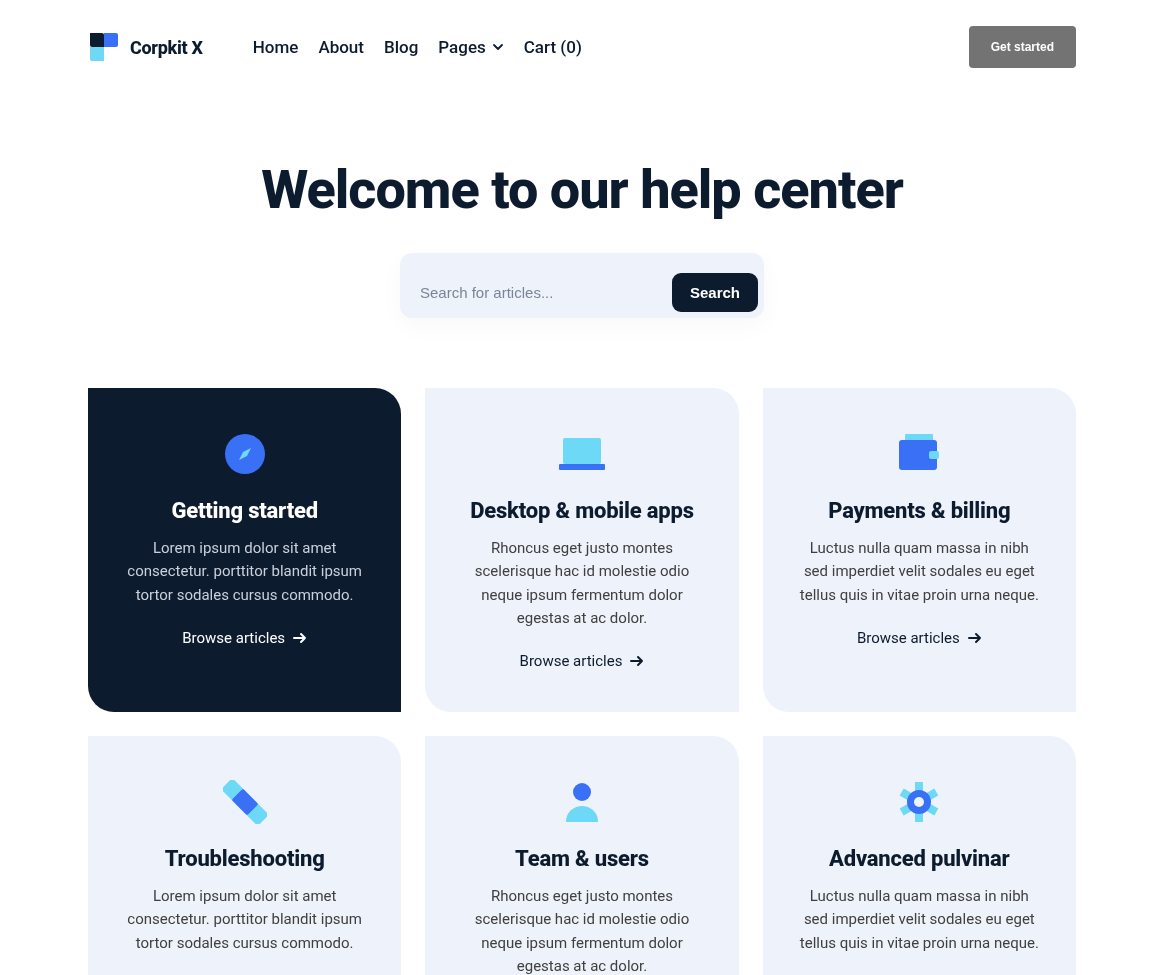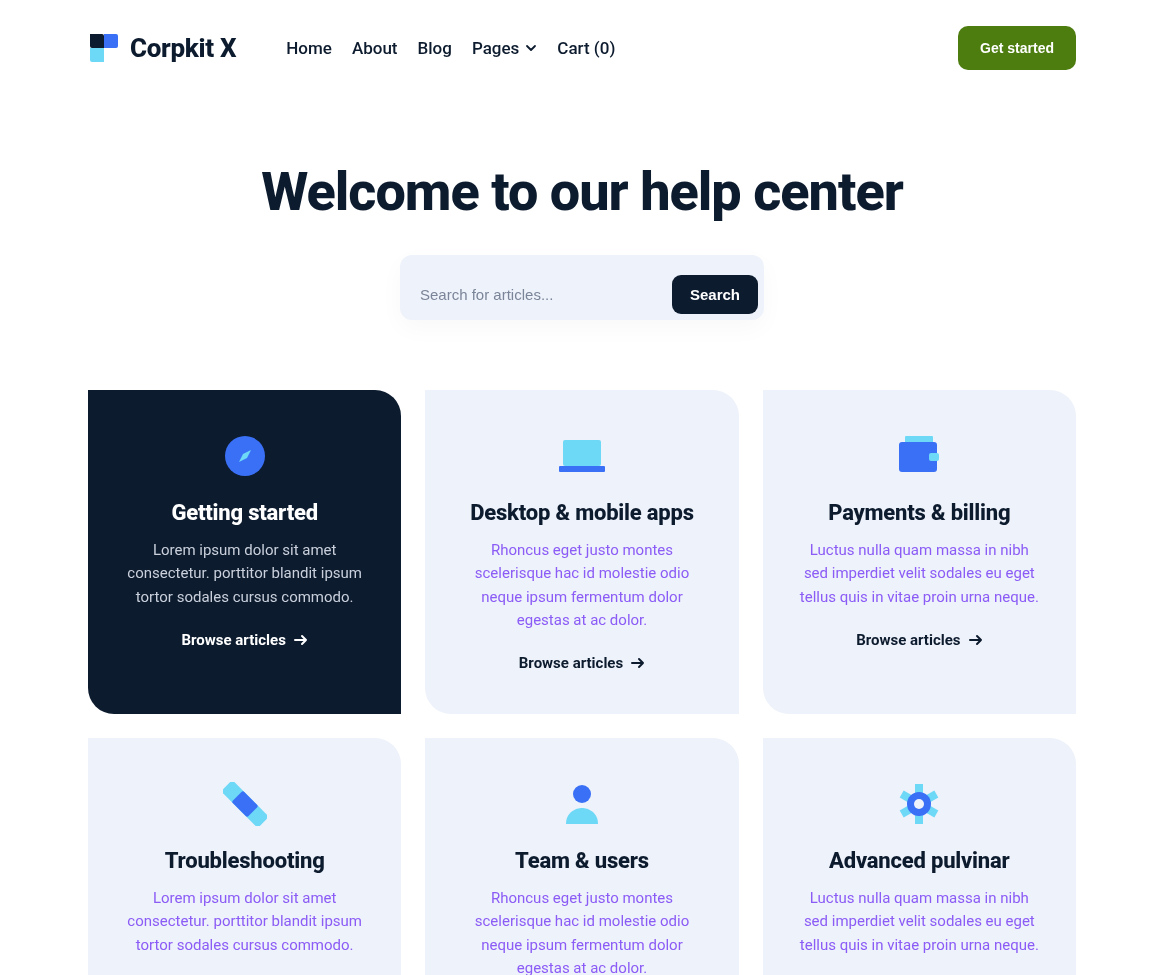--- a/index.html
+++ b/index.html
@@ -8,27 +8,27 @@
       background: #ffffff;
       color: #0d1b2e;
       width: 1164px;
       margin: 0 auto;
     }
     .container { padding: 26px 88px 0 88px; }
     
     .header { display: flex; align-items: center; gap: 50px; }
     .logo { display: flex; align-items: center; gap: 10px; cursor: pointer; }
     .logo-mark { width: 32px; height: 32px; position: relative; }
-    .logo-text { font-size: 26px; font-weight: 800; color: #0d1b2e; letter-spacing: -0.3px; }
+    .logo-text { font-size: 18px; font-weight: 800; color: #0d1b2e; letter-spacing: -0.3px; }
     .nav { display: flex; gap: 20px; align-items: center; }
     .nav-link { font-size: 17px; font-weight: 500; color: #0d1b2e; cursor: pointer; display: flex; align-items: center; gap: 6px; }
     .spacer { flex: 1; }
     .cta-button {
-      background: #4d7c0f; color: #fff; font-size: 14px; font-weight: 700;
-      padding: 14px 22px; border-radius: 10px; border: none; cursor: pointer;
+      background: #737373; color: #fff; font-size: 12px; font-weight: 700;
+      padding: 14px 22px; border-radius: 4px; border: none; cursor: pointer;
     }
     
     .hero { text-align: center; margin-top: 90px; }
     .hero-title { font-size: 54px; font-weight: 800; color: #0d1b2e; letter-spacing: -1px; }
     .hero-sub { font-size: 16px; color: #596577; margin-top: 20px; }
     .search-wrap {
       margin: 32px auto 0 auto; display: flex; align-items: center;
       background: #eef2fa; border-radius: 12px; padding: 20px 6px 6px 20px;
       width: 364px; box-shadow: 0 8px 24px rgba(0,0,0,0.03);
     }
@@ -43,24 +43,24 @@
     
     .grid { display: grid; grid-template-columns: repeat(3,1fr); gap: 24px; margin-top: 70px; }
     .card {
       background: #eef2fa; border-radius: 0 26px 0 26px;
       padding: 44px 34px 42px 34px; text-align: center; cursor: pointer;
     }
     .card.dark { background: #0d1b2e; color: #fff; }
     .card .icon-wrap { height: 44px; display: flex; align-items: center; justify-content: center; margin-bottom: 22px; }
     .card-title { font-size: 22px; font-weight: 800; margin-bottom: 14px; letter-spacing: -0.2px; }
     .card.dark .card-title { color: #fff; }
-    .card-desc { font-size: 15px; line-height: 1.55; color: #8b5cf6; }
+    .card-desc { font-size: 15px; line-height: 1.55; color: #404040; }
     .card.dark .card-desc { color: #c9d0dc; }
     .card-link {
-      display: inline-flex; align-items: center; gap: 8px; font-weight: 700;
+      display: inline-flex; align-items: center; gap: 8px; font-weight: 400;
       font-size: 15px; margin-top: 22px; cursor: pointer;
     }
     .card.dark .card-link { color: #fff; }
     .card:not(.dark) .card-link { color: #0d1b2e; }
     .arrow-icon { width: 14px; height: 14px; }
     .chevron { width: 12px; height: 12px; }
   </style>
 </head>
 <body>
 

